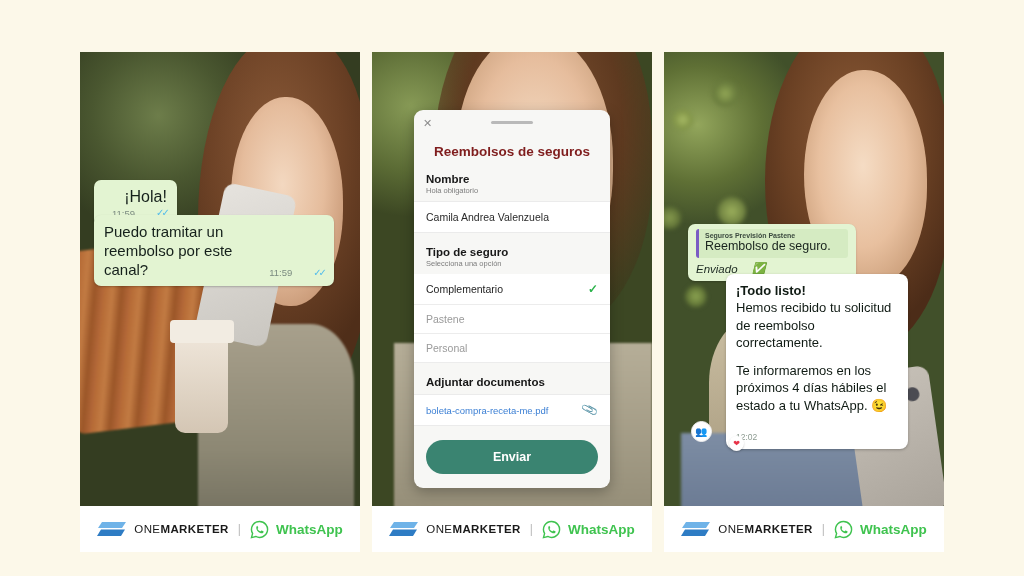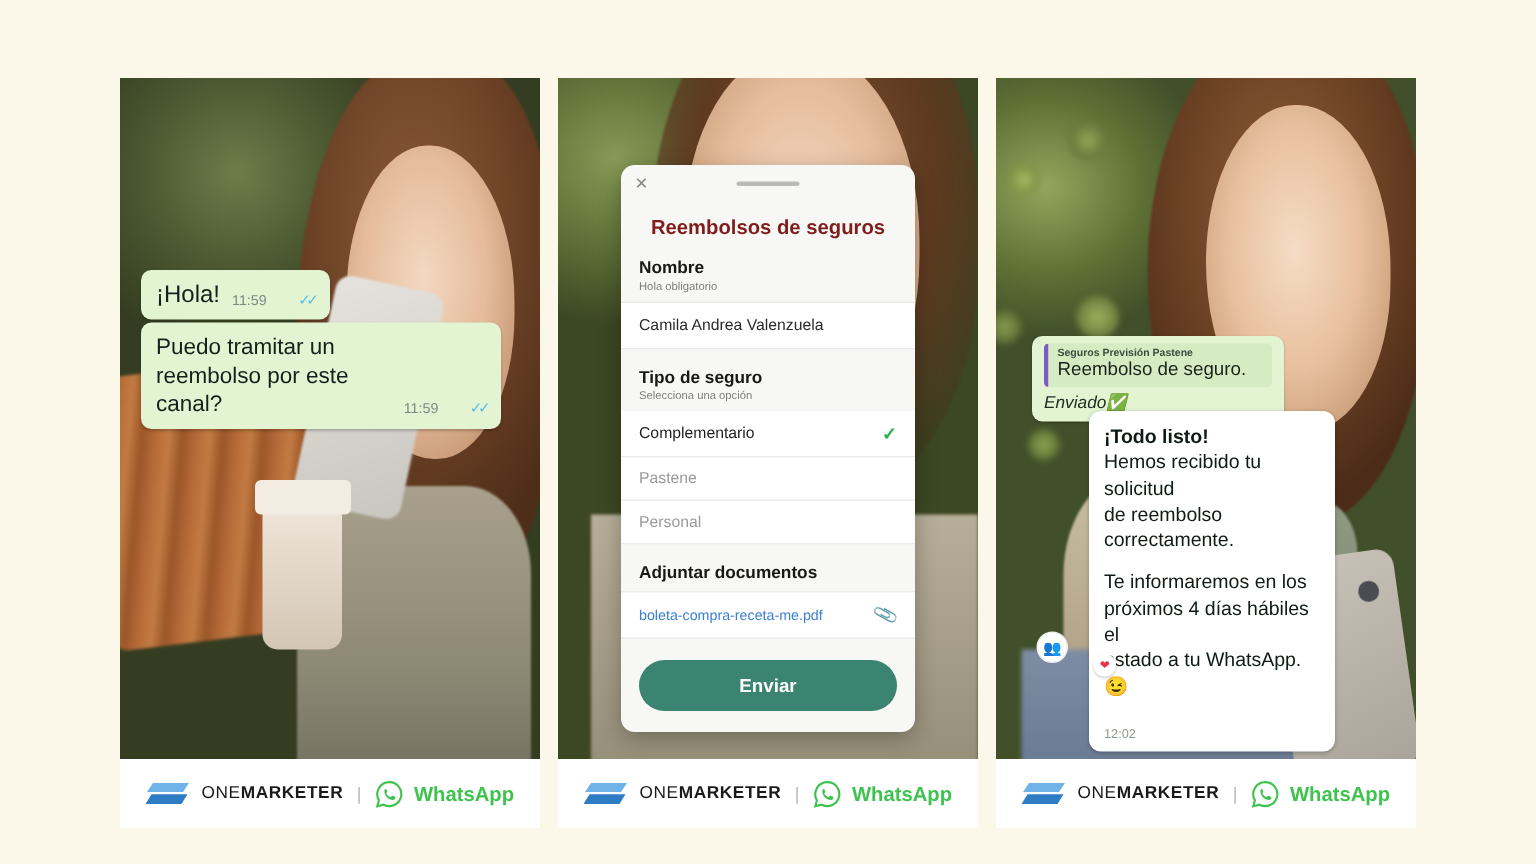--- a/index.html
+++ b/index.html
@@ -184,21 +184,21 @@
     display: inline-flex;
     align-items: center;
     gap: 21px;
     margin-left: 8px;
     vertical-align: baseline;
   }
   .ticks { color: #53bdeb; font-size: 10px; letter-spacing: -3px; }
 
   #p1-bubble-hola {
     left: 14px; top: 128px;
-    display: flex; align-items: flex-end;
+    display: flex; align-items: flex-end; flex-direction: column;
   }
   #p1-bubble-hola .txt { font-size: 16px; }
   #p1-bubble-q {
     left: 14px; top: 163px; width: 240px;
   }
   #p1-bubble-q .row2 { display: flex; align-items: flex-end; justify-content: space-between; }
 
   
   .sheet {
     position: absolute;
@@ -302,28 +302,28 @@
     border-left: 3px solid #7b5cc4;
     background: #D5EBC2;
     border-radius: 3px;
     padding: 3px 6px 4px 6px;
     margin-bottom: 4px;
   }
   .quote-from { font-size: 7px; font-weight: bold; color: #3b4a3f; }
   .quote-text { font-size: 12.5px; color: #18231d; line-height: 1.2; }
   .sent-line {
     font-size: 11.5px; font-style: italic; color: #1d2a22;
-    display: flex; align-items: center; gap: 0;
+    display: flex; align-items: center; gap: 15px;
   }
   .sent-check { color: #5a7a62; font-size: 11px; }
 
   #p3-reply {
     position: absolute;
     left: 62px; top: 222px;
-    width: 164px;
+    width: 182px;
     background: #ffffff;
     border-radius: 8px;
     box-shadow: 0 1px 3px rgba(0,0,0,.25);
     padding: 8px 10px 6px 10px;
     font-size: 13px;
     color: #101b14;
     line-height: 1.33;
   }
   #p3-reply .lead { font-weight: bold; }
   #p3-reply .spacer { height: 11px; }

